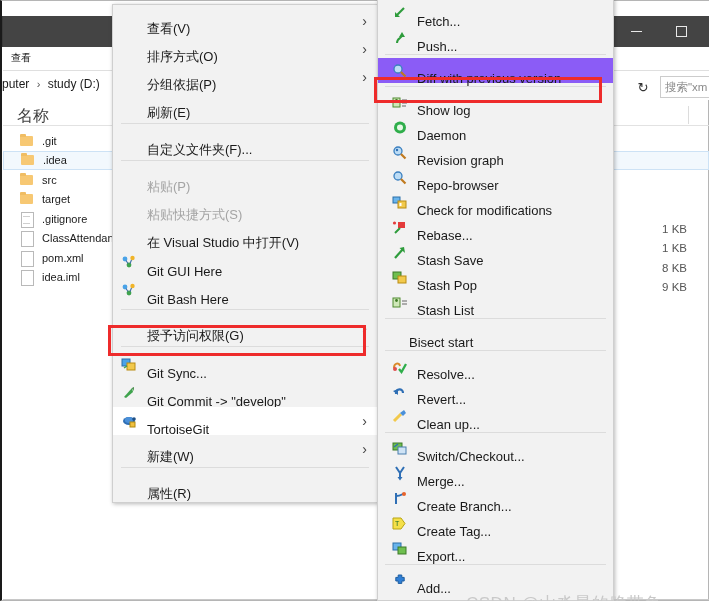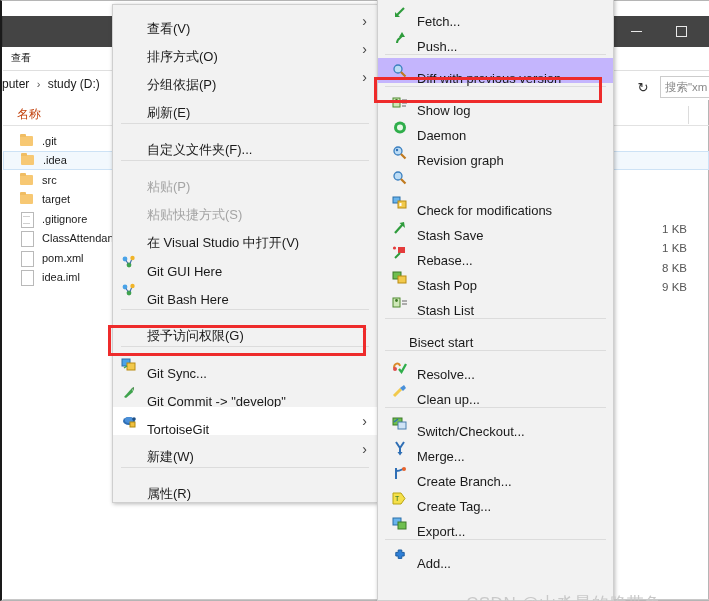--- a/index.html
+++ b/index.html
@@ -111,22 +111,22 @@
   
   .colheader {
     position: absolute;
     left: 1px; top: 101px;
     width: 706px; height: 24px;
     border-bottom: 1px solid #e2e2e2;
   }
   .col-name {
     position: absolute;
     left: 14px; top: 4px;
-    font-size: 12px;
-    color: #c2410c;
+    font-size: 16px;
+    color: #404040;
   }
   .col-divider {
     position: absolute;
     left: 686px; top: 105px;
     width: 1px; height: 18px;
     background: #dcdcdc;
   }
 
   
   .filelist {
@@ -259,21 +259,21 @@
     box-shadow: 1px 1px 4px rgba(0,0,0,0.28);
     padding: 2px 0 0 0;
     z-index: 40;
     overflow: hidden;
     height: 603px;
   }
   .submenu .mi { height: 25px; font-size: 13px; padding-left: 14px; }
   .submenu .mi .micon { width: 17px; height: 15px; margin-right: 8px; }
   .submenu .msep { margin: 3px 7px; }
   .submenu .mi.noicon { padding-left: 31px; }
-  .submenu .mi.hl-row { background: #c4b5fd; }
+  .submenu .mi.hl-row { background: #8b5cf6; }
 
   
   .watermark {
     position: absolute;
     left: 466px; top: 592px;
     font-size: 17px;
     color: #c9c9c9;
     letter-spacing: 0.5px;
     z-index: 90;
     white-space: nowrap;
@@ -525,46 +525,47 @@
             <path d="M9 9 L13.5 13.5" stroke="#c07a1f" stroke-width="2.2"></path>
             <circle cx="5" cy="5" r="1.2" fill="#2f6fb5"></circle>
           </svg></span>
         <span class="mlabel">Revision graph</span>
       </div>
       <div class="mi">
         <span class="micon"><svg width="16" height="15" viewBox="0 0 16 15">
             <circle cx="6" cy="6" r="4" fill="#bcdcf5" stroke="#3a7fbf" stroke-width="1.3"></circle>
             <path d="M9 9 L13.5 13.5" stroke="#c07a1f" stroke-width="2.2"></path>
           </svg></span>
+        <span class="mlabel">Repo-browser</span>
       </div>
       <div class="mi">
         <span class="micon"><svg width="16" height="15" viewBox="0 0 16 15">
             <rect x="1" y="2" width="7" height="6" fill="#69b4ec" stroke="#2a6fa8"></rect>
             <rect x="6" y="6" width="8" height="7" fill="#f2c94c" stroke="#b98c13"></rect>
             <rect x="7.5" y="8" width="2" height="3" fill="#fff"></rect>
           </svg></span>
         <span class="mlabel">Check for modifications</span>
       </div>
       <div class="mi">
         <span class="micon"><svg width="16" height="15" viewBox="0 0 16 15">
-            <path d="M3 13 L11 4" stroke="#2e9c3c" stroke-width="2.2"></path>
-            <path d="M12 2 L13 8 L7.5 3 Z" fill="#2e9c3c"></path>
-          </svg></span>
-        <span class="mlabel">Stash Save</span>
-      </div>
-      <div class="mi">
-        <span class="micon"><svg width="16" height="15" viewBox="0 0 16 15">
             <rect x="6" y="2" width="7" height="6" fill="#e43b3b"></rect>
             <path d="M3 13 L8 8" stroke="#2e9c3c" stroke-width="2"></path>
             <circle cx="2.5" cy="3" r="1.6" fill="#e43b3b"></circle>
           </svg></span>
         <span class="mlabel">Rebase...</span>
       </div>
       <div class="mi">
         <span class="micon"><svg width="16" height="15" viewBox="0 0 16 15">
+            <path d="M3 13 L11 4" stroke="#2e9c3c" stroke-width="2.2"></path>
+            <path d="M12 2 L13 8 L7.5 3 Z" fill="#2e9c3c"></path>
+          </svg></span>
+        <span class="mlabel">Stash Save</span>
+      </div>
+      <div class="mi">
+        <span class="micon"><svg width="16" height="15" viewBox="0 0 16 15">
             <rect x="1" y="2" width="8" height="7" fill="#6fbf4f" stroke="#3c7a28"></rect>
             <rect x="6" y="6" width="8" height="7" fill="#f2c94c" stroke="#b98c13"></rect>
           </svg></span>
         <span class="mlabel">Stash Pop</span>
       </div>
       <div class="mi">
         <span class="micon"><svg width="16" height="15" viewBox="0 0 16 15">
             <rect x="1" y="3" width="7" height="9" fill="#cfe8b8" stroke="#4e8a2e"></rect>
             <circle cx="4.5" cy="5.5" r="1.4" fill="#3f7a25"></circle>
             <path d="M10 6h5M10 9h5" stroke="#666" stroke-width="1"></path>
@@ -579,20 +580,27 @@
       <div class="mi">
         <span class="micon"><svg width="16" height="15" viewBox="0 0 16 15">
             <path d="M2 9 C2 4 7 3 8 7" stroke="#d98a2b" stroke-width="2" fill="none"></path>
             <circle cx="3" cy="10" r="2" fill="#e04f4f"></circle>
             <path d="M7 10 L9.5 13 L14 5" stroke="#2fae4b" stroke-width="2.3" fill="none"></path>
           </svg></span>
         <span class="mlabel">Resolve...</span>
       </div>
       <div class="mi">
         <span class="micon"><svg width="16" height="15" viewBox="0 0 16 15">
+            <path d="M4 10 C4 4 11 4 11 9" stroke="#2f6fb5" stroke-width="2.2" fill="none"></path>
+            <path d="M1 7 L6 5 L6 11 Z" fill="#2f6fb5"></path>
+          </svg></span>
+        <span class="mlabel">Revert...</span>
+      </div>
+      <div class="mi">
+        <span class="micon"><svg width="16" height="15" viewBox="0 0 16 15">
             <path d="M2 12 L9 5" stroke="#f2c94c" stroke-width="3"></path>
             <path d="M8 4 L12 1 L14 4 L11 7 Z" fill="#4a90d9"></path>
           </svg></span>
         <span class="mlabel">Clean up...</span>
       </div>
       <div class="msep"></div>
       <div class="mi">
         <span class="micon"><svg width="16" height="15" viewBox="0 0 16 15">
             <rect x="1" y="2" width="9" height="7" fill="#6fbf4f" stroke="#3c7a28"></rect>
             <rect x="6" y="6" width="8" height="7" fill="#cfe3f5" stroke="#4a7fae"></rect>

